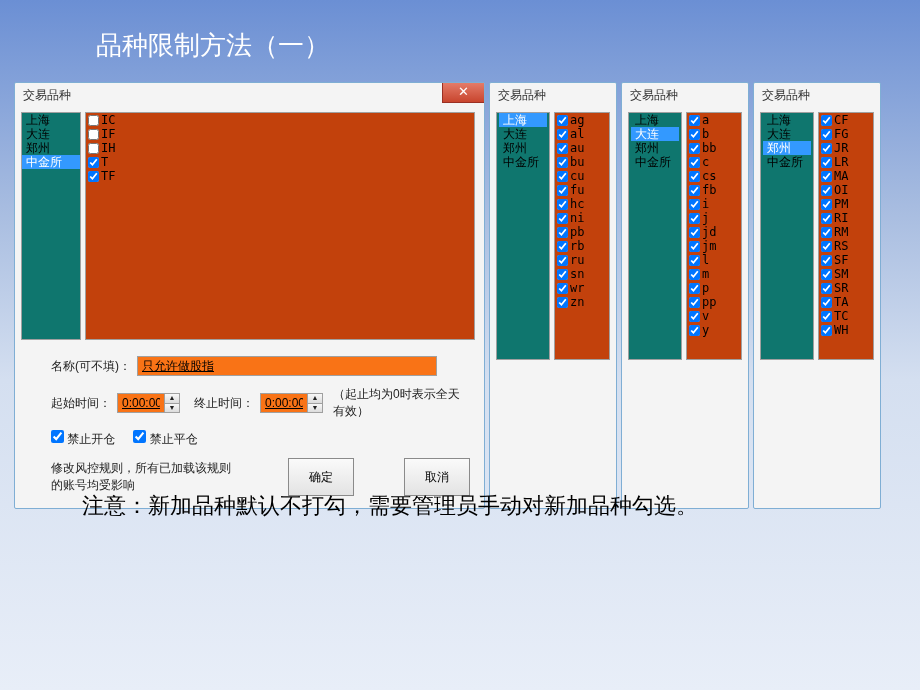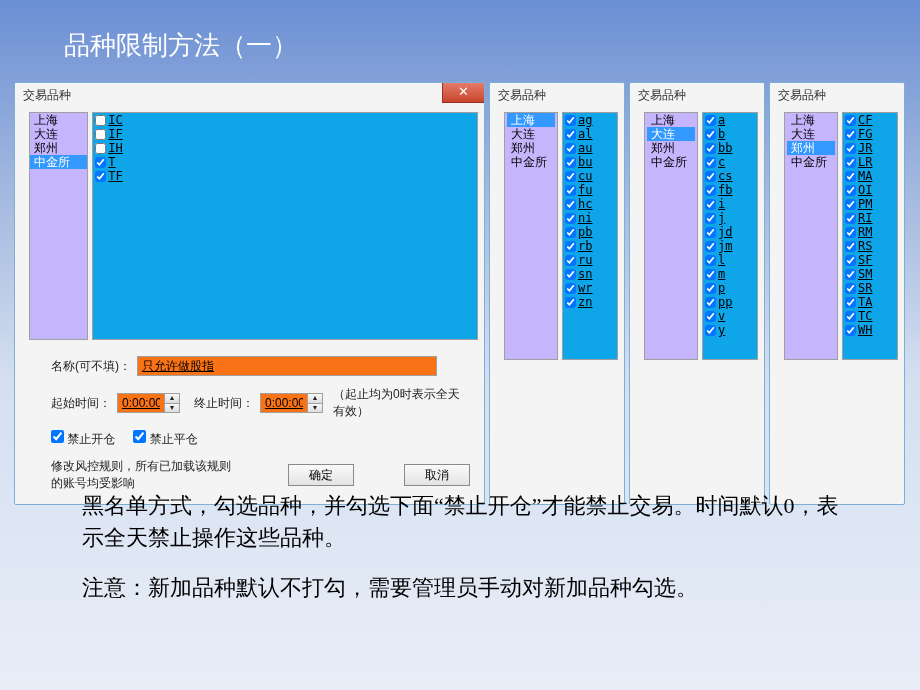--- a/index.html
+++ b/index.html
@@ -9,21 +9,21 @@
     background: linear-gradient(to bottom, #6b8fd4 0%, #a7bce0 30%, #d4dff0 55%, #e8eef8 100%);
     font-family: "Microsoft YaHei", sans-serif;
     font-size: 12px;
     position: relative;
     overflow: hidden;
   }
   .page-title {
     color: #fff;
     font-size: 26px;
     font-weight: normal;
-    padding: 28px 0 0 64px;
+    padding: 28px 0 0 96px;
   }
   .panels-row {
     position: absolute;
     top: 82px;
     left: 14px;
     display: flex;
     gap: 0;
   }
   .panel {
     background: #f4f4f4;
@@ -51,46 +51,44 @@
     line-height: 18px;
     font-size: 13px;
     cursor: pointer;
   }
   .panel-body {
     display: flex;
     padding: 4px 6px;
     gap: 4px;
   }
   .listbox {
-    background: #c4b5fd;
+    background: #0f766e;
     border: 1px solid #a0a0a0;
     font-family: "SimSun", monospace;
     font-size: 12px;
     line-height: 14px;
     overflow: hidden;
-    margin-left: 8px;
   }
   .listbox .item {
     padding: 0 4px;
     white-space: nowrap;
     cursor: default;
   }
   .listbox .item.selected {
     background: #3399ff;
     color: #fff;
   }
   .check-col {
-    background: #0ea5e9;
+    background: #c2410c;
     border: 1px solid #a0a0a0;
     font-family: "SimSun", monospace;
     font-size: 12px;
     line-height: 14px;
     overflow-y: auto;
     overflow-x: hidden;
-    text-decoration: underline;
   }
   .check-col .ci {
     display: flex;
     align-items: center;
     padding: 0 2px;
     white-space: nowrap;
   }
   .check-col .ci input[type=checkbox] {
     width: 11px;
     height: 11px;
@@ -144,21 +142,21 @@
     line-height: 8px;
     cursor: pointer;
     user-select: none;
   }
   .spin-btns span + span { border-top: 1px solid #a0a0a0; }
   .cb-row { display: flex; gap: 18px; margin-bottom: 10px; }
   .note-row { display: flex; align-items: center; gap: 50px; }
   .note-text { flex: 1; }
   .btn {
     width: 66px;
-    height: 22px;
+    height: 38px;
     border: 1px solid #8a8a8a;
     background: linear-gradient(#fafafa, #e3e3e3);
     font-size: 12px;
     cursor: pointer;
   }
 
   
   .small-panel { margin-left: 4px; }
   .small-panel .panel-body { height: 260px; }
   .small-panel .listbox { width: 54px; height: 248px; padding: 0 2px; }
@@ -482,15 +480,14 @@
             <input type="checkbox" checked="" style="">
             <span>WH</span>
           </div>
         </div>
     </div>
   </div>
 
 </div>
 
 <div class="explain">
-  <p>黑名单方式，勾选品种，并勾选下面“禁止开仓”才能禁止交易。时间默认0，表示全天禁止操作这些品种。</p>
   <p>注意：新加品种默认不打勾，需要管理员手动对新加品种勾选。</p>
 </div>
 
 </body></html>

